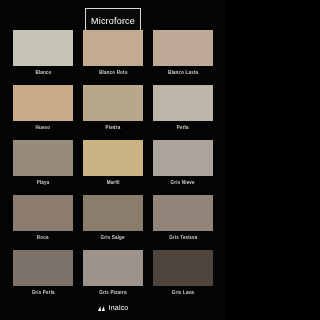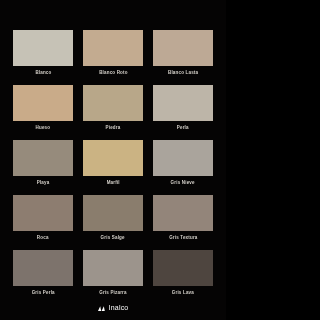--- a/index.html
+++ b/index.html
@@ -111,20 +111,25 @@
     line-height: 8px;
     letter-spacing: 0.2px;
     font-weight: 400;
   }
 </style>
 </head>
 <body style="background: rgb(5, 4, 4);">
 
 <div id="page" style="background: rgb(5, 4, 4);">
 
+  <div class="title-wrap">
+    <div class="title-box">
+      <span class="title-text">Microforce</span>
+    </div>
+  </div>
 
   <div class="grid">
 
     <div class="row">
       <div class="cell">
         <div class="swatch" style="background: rgb(198, 194, 182);"></div>
         <div class="cell-label">Blanco</div>
       </div>
       <div class="cell">
         <div class="swatch" style="background: rgb(195, 171, 144);"></div>

